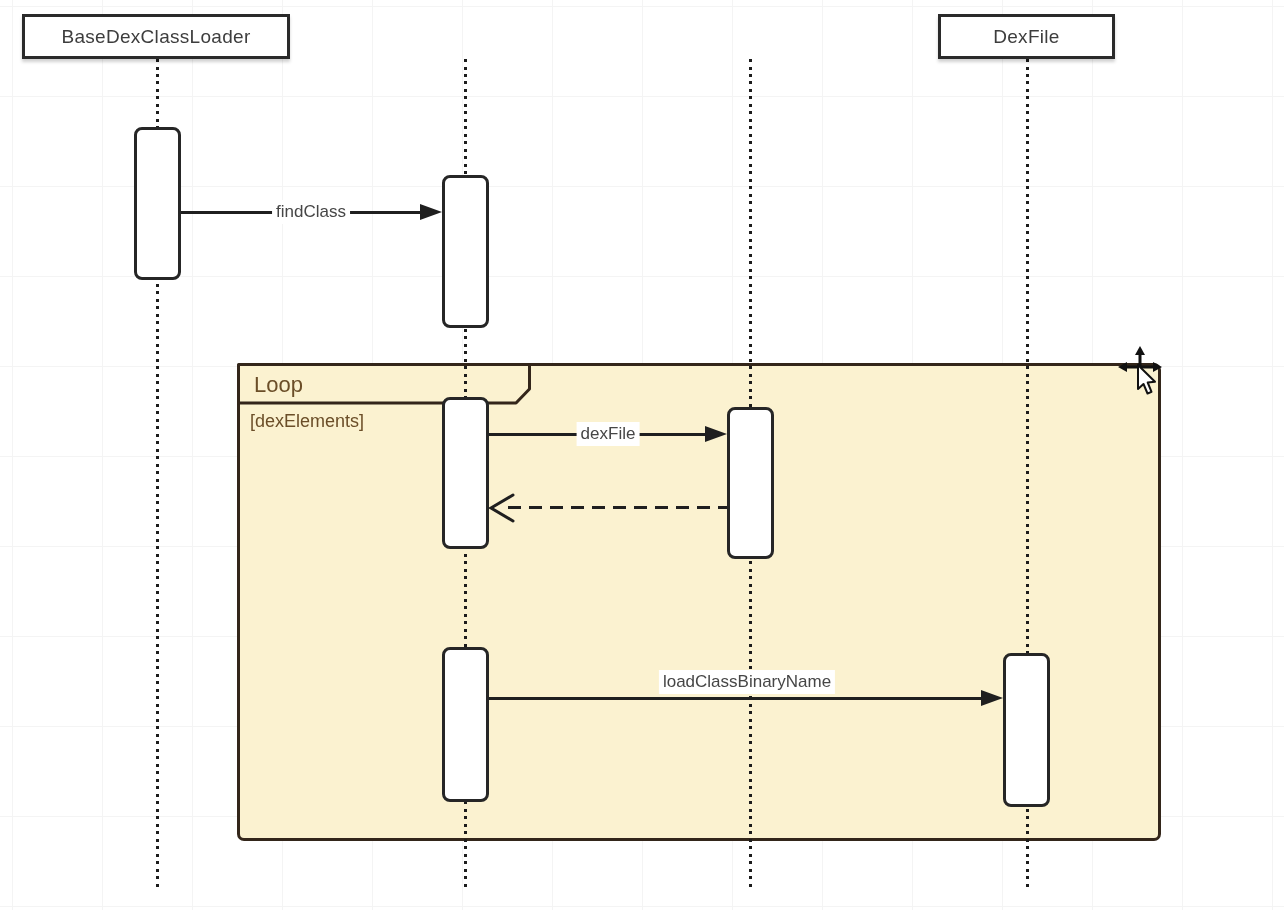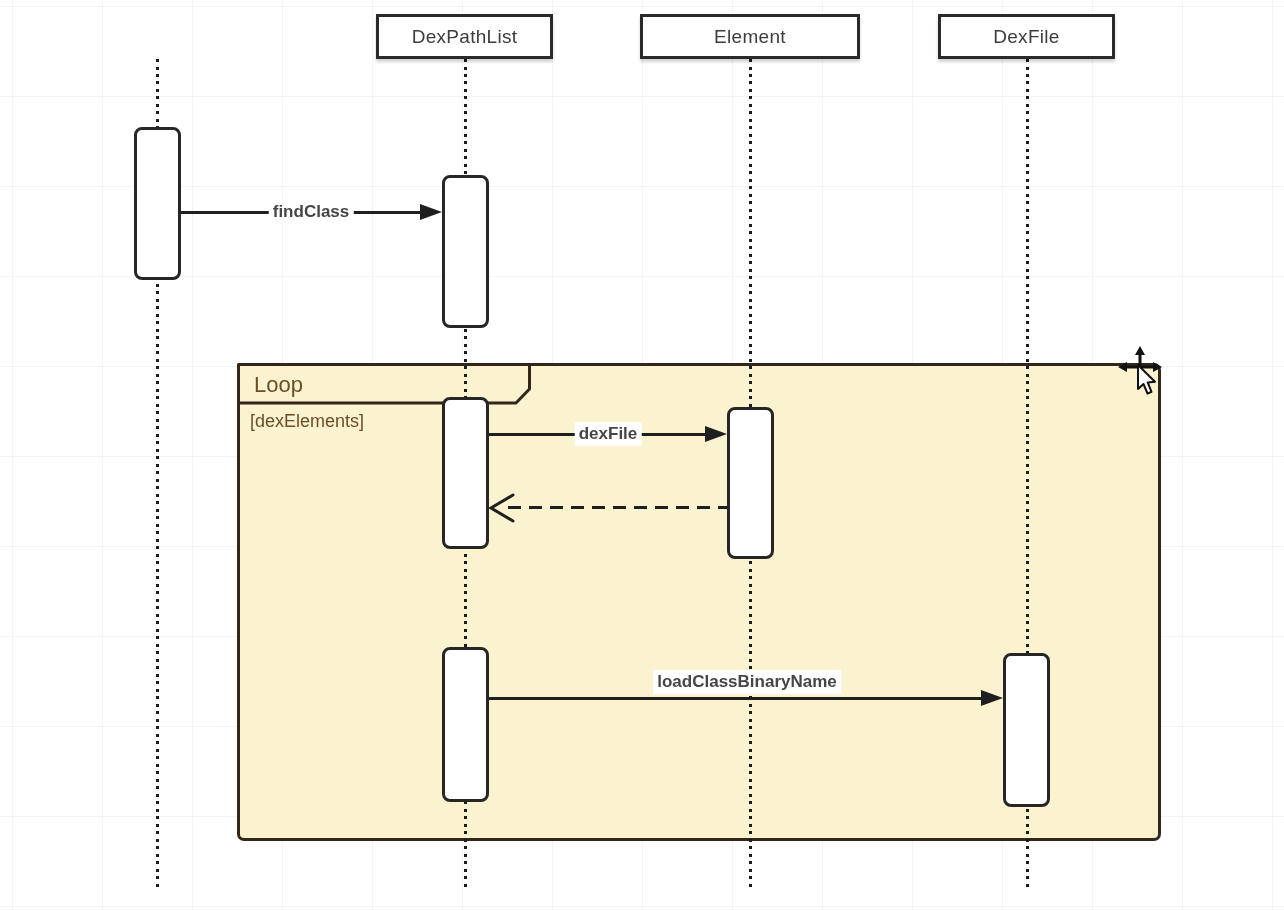--- a/index.html
+++ b/index.html
@@ -52,21 +52,21 @@
   .msg-line.dashed{
     background:none;
     background-image:repeating-linear-gradient(to right,#1f1f1f 0 13px,transparent 13px 21px);
   }
   .arrow-right{
     position:absolute;width:0;height:0;
     border-left:22px solid #1f1f1f;border-top:8px solid transparent;border-bottom:8px solid transparent;
   }
   .msg-label{
     position:absolute;transform:translateX(-50%);height:24px;line-height:24px;
-    background:#fff;padding:0 4px;font-size:17px;color:#464646;white-space:nowrap;font-weight:bold;
+    background:#fff;padding:0 4px;font-size:17px;color:#464646;white-space:nowrap;
   }
   svg{display:block;}
 </style>
 </head>
 <body>
 
 <div id="canvas">
 
   <div id="fragment"></div>
 
@@ -99,22 +99,21 @@
 
   <div class="msg-line dashed" style="left:508px;top:506px;width:219px"></div>
   <svg style="position:absolute;left:487px;top:493px" width="28" height="30" viewBox="0 0 28 30">
     <path d="M26,2 L4,15 L26,28" fill="none" stroke="#1f1f1f" stroke-width="3" stroke-linecap="round"></path>
   </svg>
 
   <div class="msg-line" style="left:489px;top:697px;width:496px"></div>
   <div class="arrow-right" style="left:981px;top:690px"></div>
   <div class="msg-label" style="left:747px;top:670px">loadClassBinaryName</div>
 
-  <div class="head-box" style="left:376px;width:177px">DexPathList</div>
-  <div class="head-box" style="left:640px;width:220px">Element</div>
+  <div class="head-box" style="left:22px;width:268px">BaseDexClassLoader</div>
   <div class="head-box" style="left:938px;width:177px">DexFile</div>
 
   <svg style="position:absolute;left:1114px;top:344px" width="54" height="60" viewBox="0 0 54 60">
     <g stroke="#111" stroke-width="3" stroke-linecap="round">
       <line x1="26" y1="23" x2="26" y2="11"></line>
       <line x1="26" y1="23" x2="13" y2="23"></line>
       <line x1="26" y1="23" x2="39" y2="23"></line>
     </g>
     <g fill="#111">
       <path d="M26,2 L21,11 L31,11 Z"></path>

